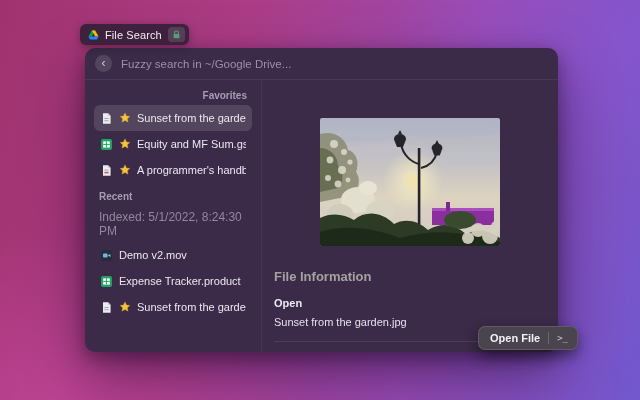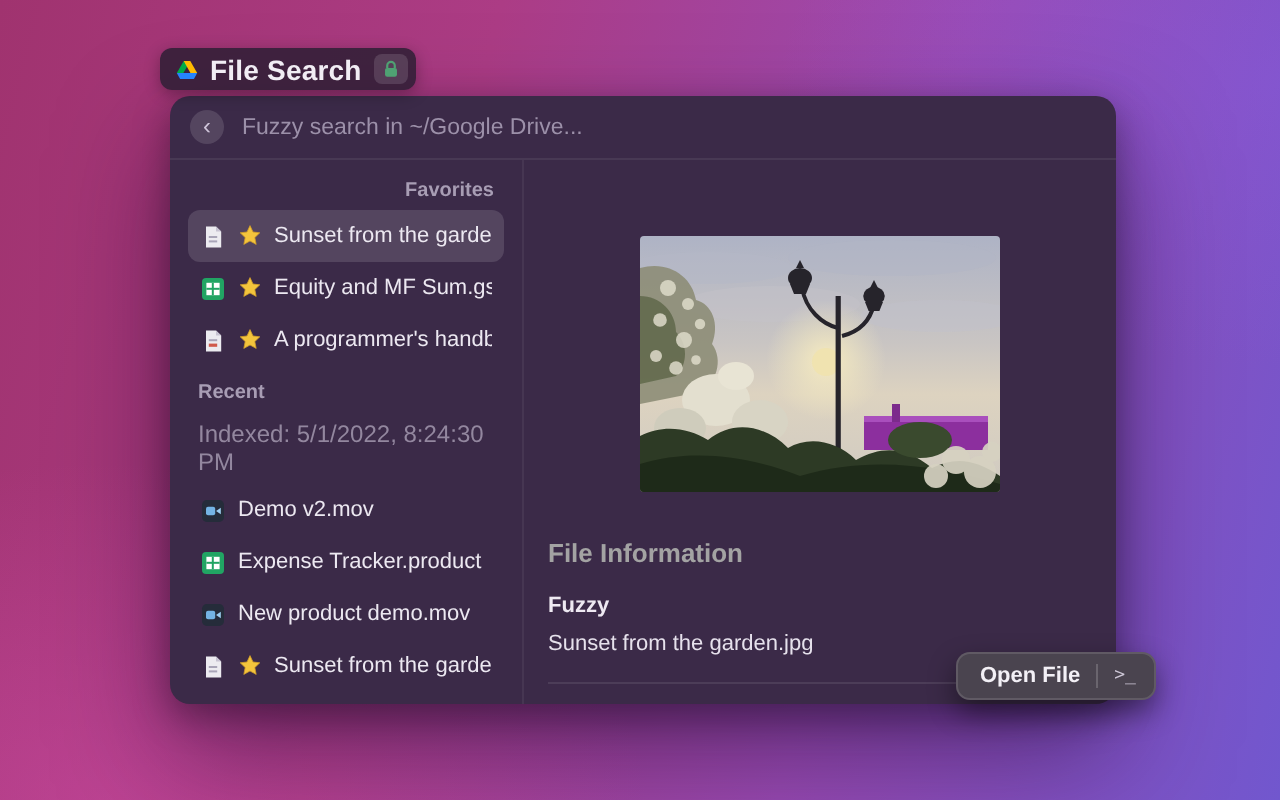--- a/index.html
+++ b/index.html
@@ -6,21 +6,21 @@
   body{font-family:"Liberation Sans",sans-serif;-webkit-font-smoothing:antialiased;}
   #stage{position:relative;width:640px;height:400px;overflow:hidden;
     background:linear-gradient(104deg,#a0336f 0%,#ac3c85 34%,#9a4bb4 66%,#7157ce 100%);}
   #stage::after{content:"";position:absolute;inset:0;pointer-events:none;
     background:radial-gradient(ellipse 420px 260px at 8% 100%,rgba(222,84,182,.38),transparent 65%),
                radial-gradient(ellipse 420px 240px at 100% 10%,rgba(142,92,230,.30),transparent 60%);}
 
   
   .badge{position:absolute;left:80px;top:24px;z-index:5;height:21px;display:inline-flex;align-items:center;gap:6px;
     padding:0 4px 0 8px;background:rgba(48,31,54,.88);border-radius:6px;box-shadow:0 2px 8px rgba(0,0,0,.3);}
-  .badge-label{color:#f1edf4;font-size:14px;font-weight:700;letter-spacing:.1px;}
+  .badge-label{color:#f1edf4;font-size:11px;font-weight:400;letter-spacing:.1px;}
   .badge-lock{width:17px;height:15px;border-radius:4px;background:rgba(255,255,255,.13);
     display:flex;align-items:center;justify-content:center;}
 
   
   .window{position:absolute;left:85px;top:48px;width:473px;height:304px;border-radius:10px;
     background:#3b2a48;box-shadow:0 24px 55px rgba(30,8,48,.5),0 6px 18px rgba(0,0,0,.35);
     display:flex;flex-direction:column;overflow:hidden;z-index:2;}
   .win-header{height:31px;flex:0 0 31px;display:flex;align-items:center;padding:0 10px;
     border-bottom:1px solid rgba(255,255,255,.07);}
   .back-btn{width:17px;height:17px;border-radius:50%;background:rgba(255,255,255,.13);color:#cfc5da;
@@ -161,31 +161,20 @@
     <span class="file-icon">
   <svg width="13" height="13" viewBox="0 0 13 13">
                     <rect x="1" y="1" width="11" height="11" rx="2" fill="#21a463"></rect>
                     <rect x="3.2" y="3.4" width="6.6" height="6.2" fill="#ffffff"></rect>
                     <rect x="3.2" y="5.9" width="6.6" height="1" fill="#21a463"></rect>
                     <rect x="5.9" y="3.4" width="1" height="6.2" fill="#21a463"></rect>
                   </svg>
 </span>
 
     <span class="row-label">Expense Tracker.product</span>
-  </div>
-              <div class="row">
-    <span class="file-icon">
-  <svg width="13" height="13" viewBox="0 0 13 13">
-                    <rect x="1" y="1" width="11" height="11" rx="2.4" fill="#252c3a"></rect>
-                    <rect x="3" y="4.4" width="4.6" height="4.2" rx="1" fill="#74b4e4"></rect>
-                    <path d="M8 6.5l2.4-1.6v3.2z" fill="#9ccdf0"></path>
-                  </svg>
-</span>
-
-    <span class="row-label">New product demo.mov</span>
   </div>
               <div class="row">
     <span class="file-icon">
   <svg width="13" height="13" viewBox="0 0 13 13">
                     <path d="M3 1.2h5l2.6 2.6v8H3z" fill="#ecebf0"></path>
                     <path d="M8 1.2l2.6 2.6H8z" fill="#c7c3d2"></path>
                     <rect x="4.4" y="6" width="4.2" height="1" fill="#a9a5b8"></rect>
                     <rect x="4.4" y="8.2" width="4.2" height="1" fill="#a9a5b8"></rect>
                   </svg>
 </span>
@@ -268,21 +257,21 @@
 
           <g fill="#d6d2c2" opacity=".92">
             <circle cx="158" cy="112" r="7"></circle>
               <circle cx="170" cy="118" r="8"></circle>
               <circle cx="148" cy="120" r="6"></circle>
             <circle cx="176" cy="108" r="5"></circle>
           </g>
         </svg>
 
         <div class="fi-heading">File Information</div>
-        <div class="fi-label">Fuzzy</div>
+        <div class="fi-label">Open</div>
         <div class="fi-value">Sunset from the garden.jpg</div>
         <div class="fi-divider"></div>
 
       </div>
     </div>
   </div>
 
   <div class="open-btn">
     <span class="open-btn-label">Open File</span>
     <span class="open-btn-divider"></span>

